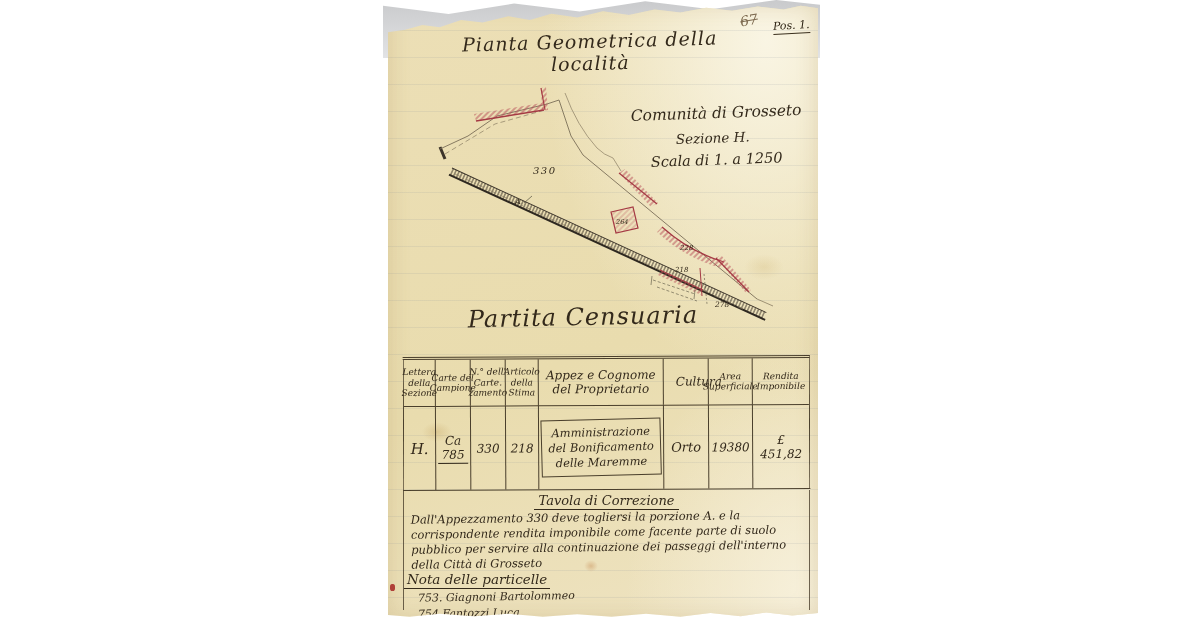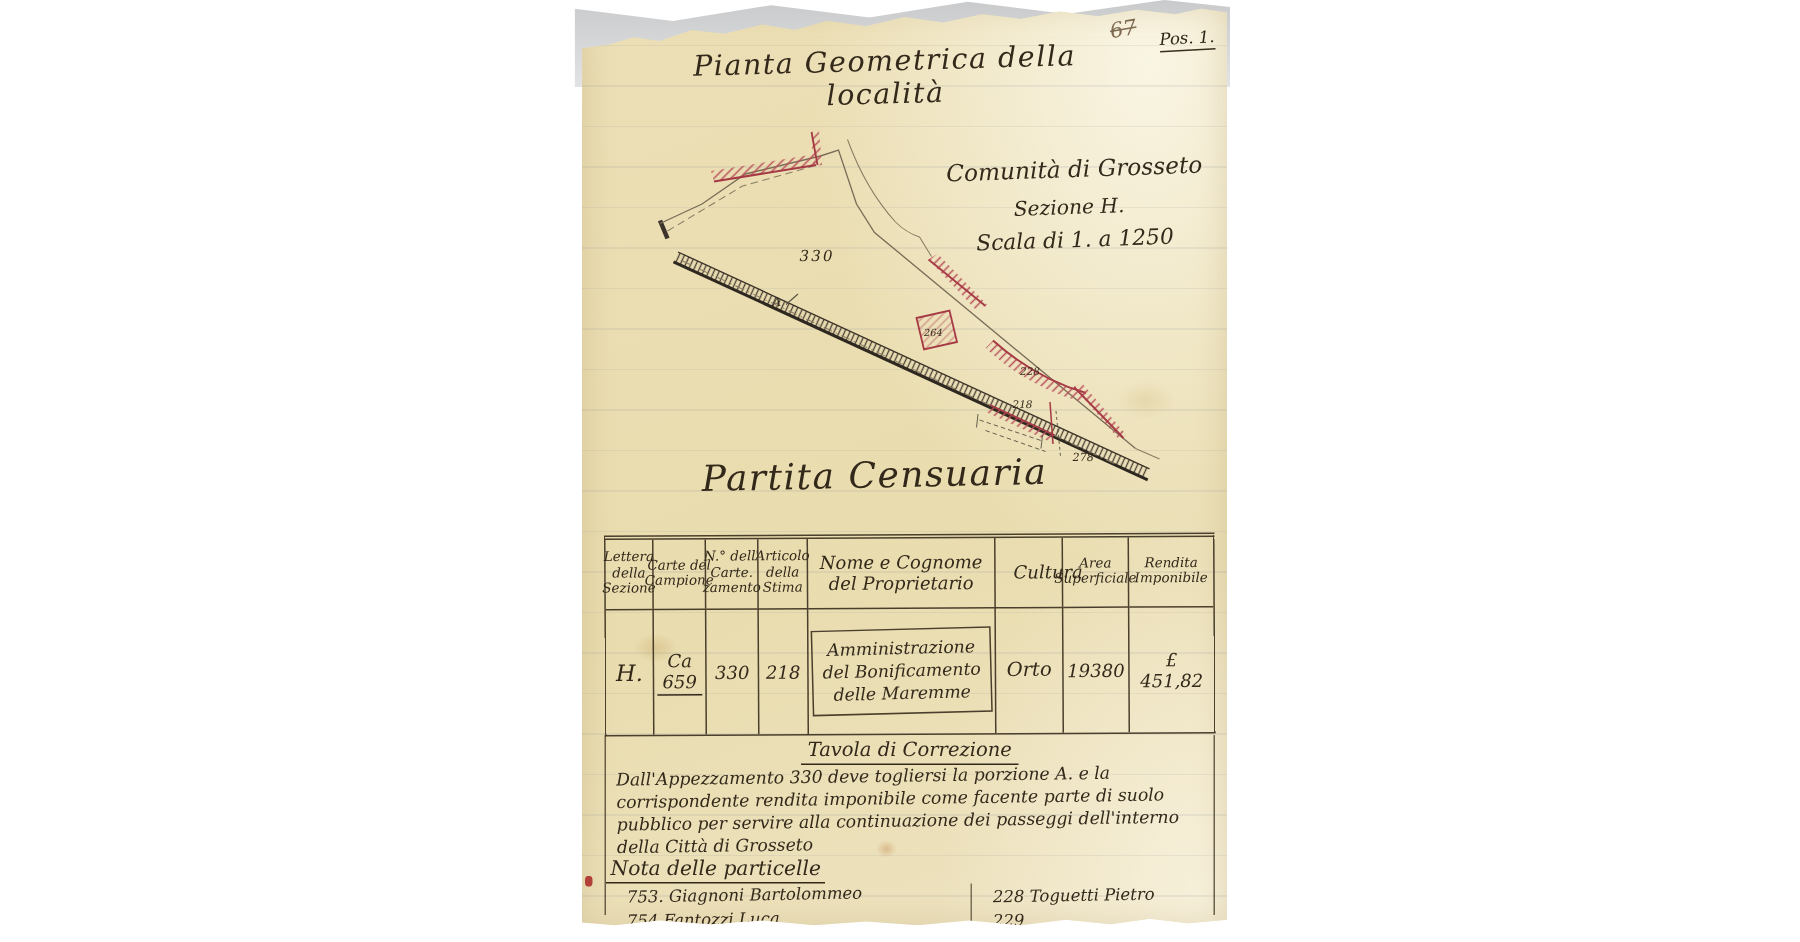--- a/index.html
+++ b/index.html
@@ -163,29 +163,29 @@
 
     <div class="partita-heading hand">Partita Censuaria</div>
 
     <div class="census">
       <div class="census-table">
         <div class="grid-row">
           <div class="th">Lettera della Sezione</div>
           <div class="th">Carte del Campione</div>
           <div class="th">N.° dell' Carte. zamento</div>
           <div class="th">Articolo della Stima</div>
-          <div class="th" style="font-size:12px;line-height:14px;">Nome e Cognome del Proprietario</div>
+          <div class="th" style="font-size:12px;line-height:14px;">Appez e Cognome del Proprietario</div>
           <div class="th" style="font-size:12px;padding-left:27px;">Cultura</div>
           <div class="th">Area Superficiale</div>
           <div class="th">Rendita Imponibile</div>
         </div>
         <div class="grid-row">
           <div class="td td-letter">H.</div>
           <div class="td">
-              <span class="underlined">Ca 659</span>
+              <span class="underlined">Ca 785</span>
             </div>
           <div class="td">330</div>
           <div class="td">218</div>
           <div class="td">
               <div class="owner-box">Amministrazione del Bonificamento delle Maremme</div>
             </div>
           <div class="td cultura">Orto</div>
           <div class="td">19380</div>
           <div class="td">£ 451,82</div>
         </div>
@@ -198,20 +198,16 @@
       </div>
       <div class="correction-text hand">Dall'Appezzamento 330 deve togliersi la porzione A. e la corrispondente rendita imponibile come facente parte di suolo pubblico per servire alla continuazione dei passeggi dell'interno della Città di Grosseto</div>
       <div class="note-heading">
         <span>Nota delle particelle</span>
       </div>
       <div class="note-cols">
         <div class="note-col-left">
           <div class="note-entry">753. Giagnoni Bartolommeo</div>
           <div class="note-entry">754 Fantozzi Luca</div>
         </div>
-        <div class="note-col-right">
-          <div class="note-entry">228 Toguetti Pietro</div>
-          <div class="note-entry">229</div>
-        </div>
       </div>
     </div>
   </div>
 </div>
 
 </body></html>

